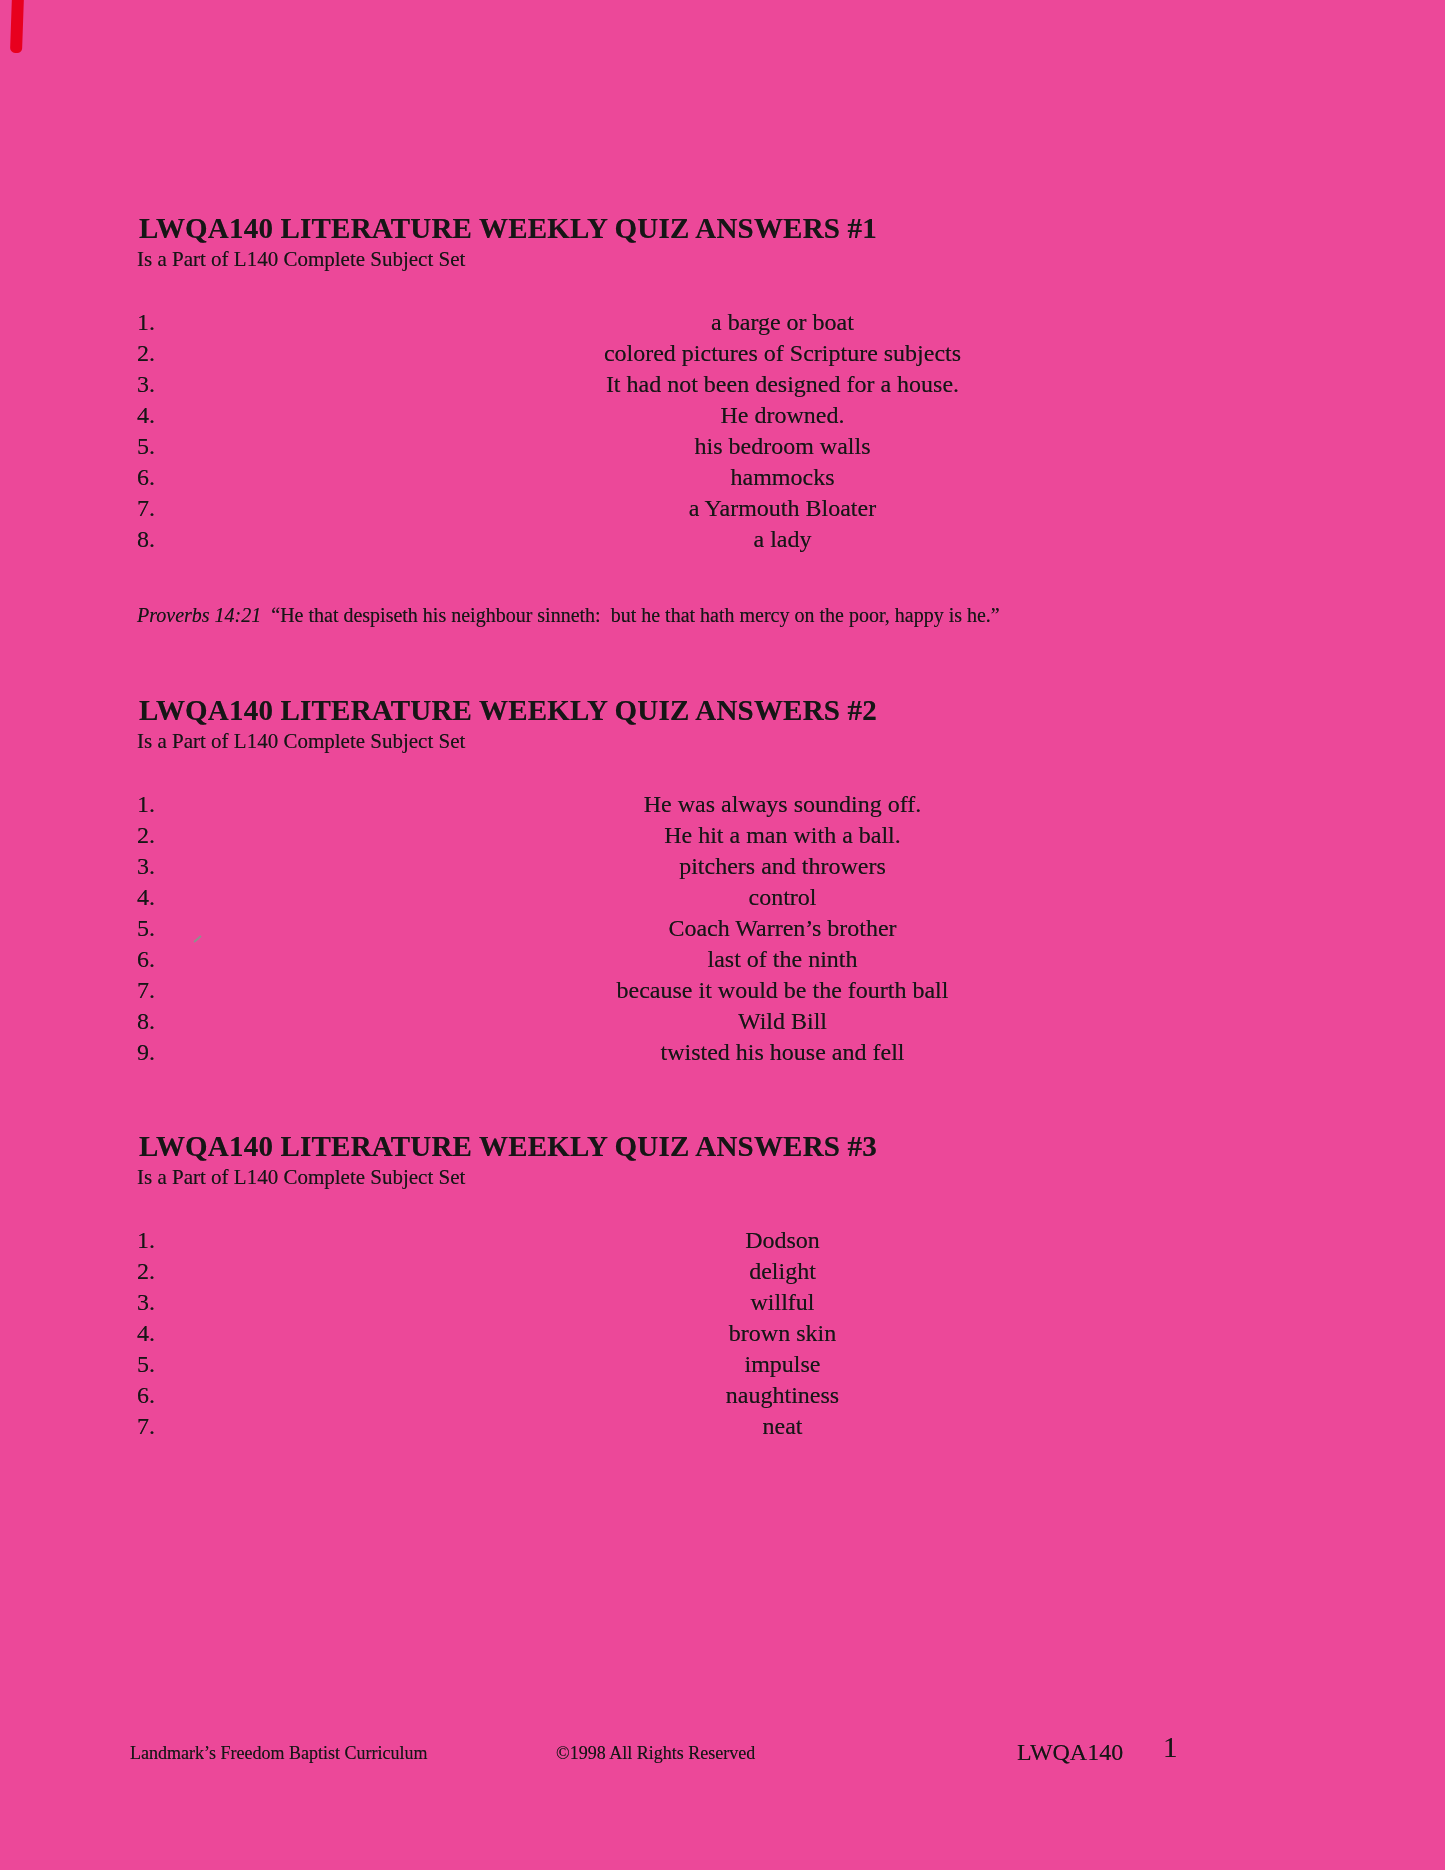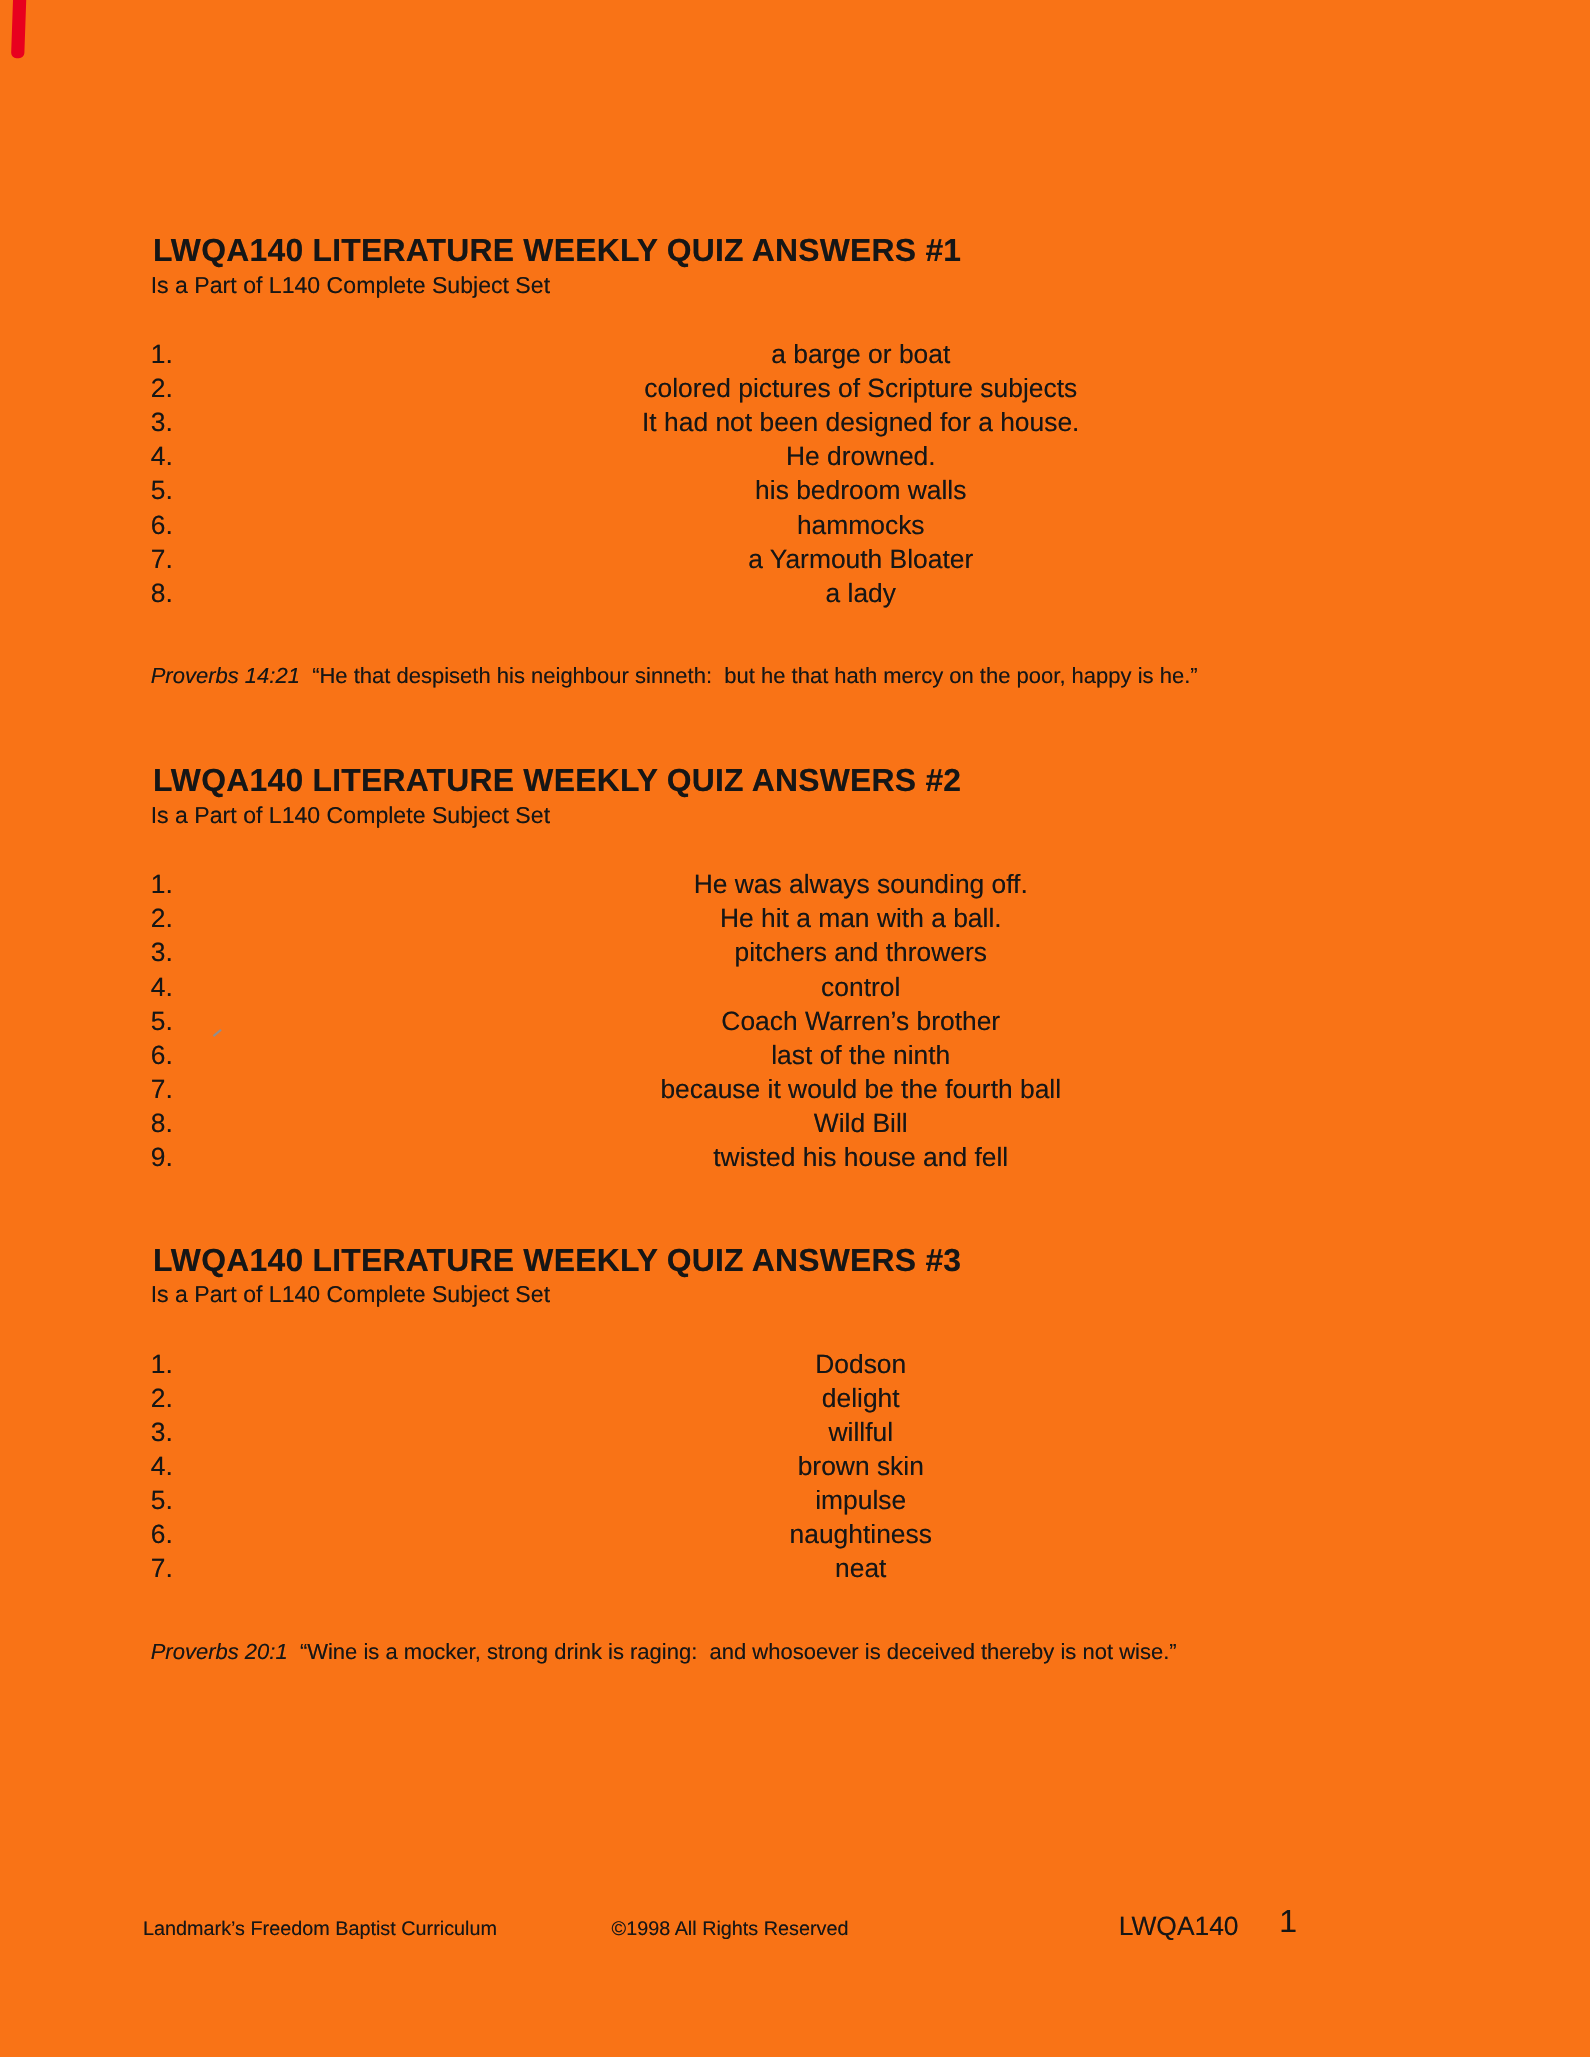--- a/index.html
+++ b/index.html
@@ -1,22 +1,22 @@
 <!DOCTYPE html>
 <html><head>
 <meta charset="utf-8">
 <style>
   html, body { margin: 0; padding: 0; background: #ffffff; }
   .page {
     position: relative;
     width: 1445px;
     height: 1870px;
-    background: #f97316;
+    background: #ec4899;
     overflow: hidden;
-    font-family: Liberation Sans, sans-serif;
+    font-family: Liberation Serif, serif;
     color: #161616;
     text-shadow: 0 0 0.5px rgba(25,25,25,0.55);
   }
 
   
   .red-mark {
     position: absolute;
     left: 11px; top: -5px;
     width: 12px; height: 58px;
     border-radius: 5px;
@@ -225,21 +225,20 @@
   <div class="answer-row">
     <span class="answer-num">6.</span>
     <span class="answer-text">naughtiness</span>
   </div>
 
   <div class="answer-row">
     <span class="answer-num">7.</span>
     <span class="answer-text">neat</span>
   </div>
 </div>
-    <p class="verse"><span class="verse-ref">Proverbs 20:1</span><span class="verse-text">  “Wine is a mocker, strong drink is raging:  and whosoever is deceived thereby is not wise.”</span></p>
   </section>
 </div>
 
   <div class="footer">
     <span class="f-left">Landmark’s Freedom Baptist Curriculum</span>
     <span class="f-center">©1998 All Rights Reserved</span>
     <span class="f-code">LWQA140</span>
     <span class="f-page">1</span>
   </div>
 </div>

